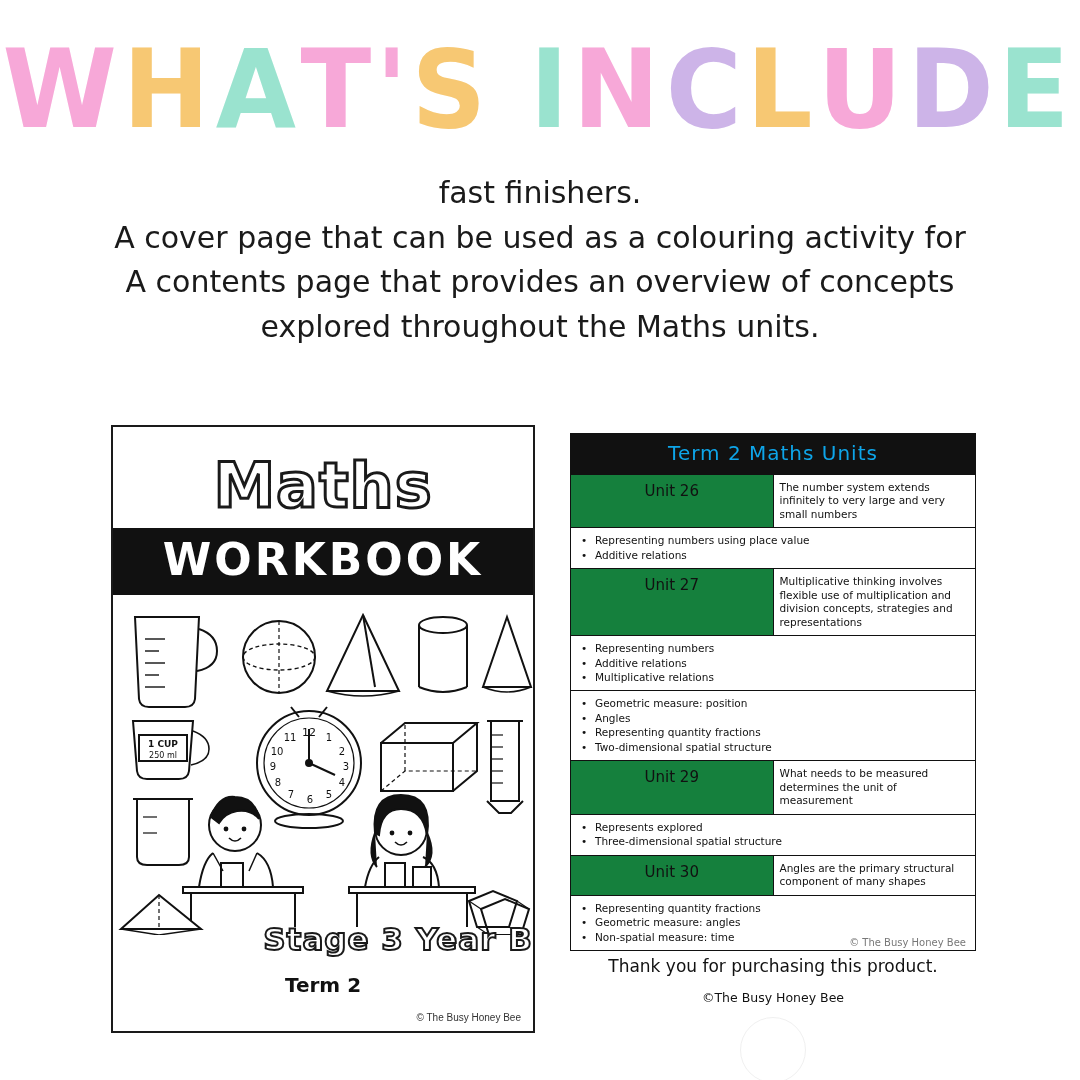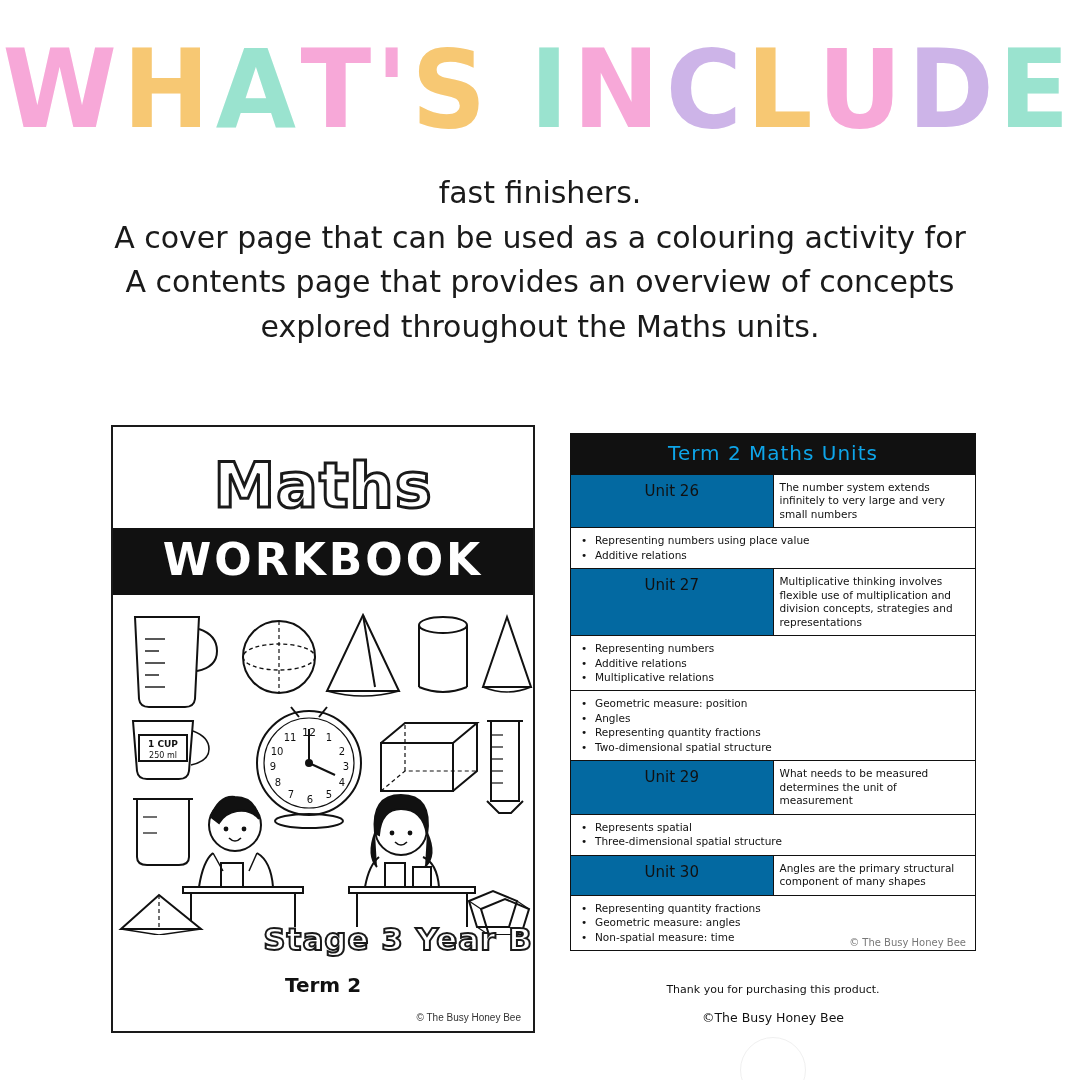--- a/index.html
+++ b/index.html
@@ -142,21 +142,21 @@
     background: #111111;
     color: #0ea5e9;
     text-align: center;
     font-size: 20px;
     padding: 7px 0 9px 0;
     font-family: "DejaVu Sans", sans-serif;
     letter-spacing: 1px;
   }
   .unit-cell {
     width: 132px;
-    background: #0369a1;
+    background: #15803d;
     text-align: center;
     font-size: 15px;
     padding: 7px 2px;
     font-family: "DejaVu Sans", sans-serif;
   }
   .desc-cell {
     font-size: 10.5px;
     line-height: 1.28;
     padding: 6px 6px;
     font-family: "DejaVu Sans", sans-serif;
@@ -177,22 +177,22 @@
   }
   .points-cell li:before {
     content: "\2022";
     position: absolute;
     left: -14px;
     top: 0;
   }
 
   .thanks {
     text-align: center;
-    font-size: 11px;
-    margin-top: 32px;
+    font-size: 17px;
+    margin-top: 5px;
     font-family: "DejaVu Sans", sans-serif;
   }
   .copyright {
     text-align: center;
     font-size: 12.5px;
     margin-top: 14px;
     font-family: "DejaVu Sans", sans-serif;
   }
   .logo-wrap {
     margin-top: 12px;
@@ -417,21 +417,21 @@
               </ul>
             </td>
           </tr>
           <tr>
             <td class="unit-cell">Unit 29</td>
             <td class="desc-cell">What needs to be measured determines the unit of measurement</td>
           </tr>
           <tr>
             <td class="points-cell" colspan="2">
               <ul>
-                <li>Represents spatial</li>
+                <li>Represents explored</li>
                 <li>Three-dimensional spatial structure</li>
               </ul>
             </td>
           </tr>
           <tr>
             <td class="unit-cell">Unit 30</td>
             <td class="desc-cell">Angles are the primary structural component of many shapes</td>
           </tr>
           <tr>
             <td class="points-cell" colspan="2">

